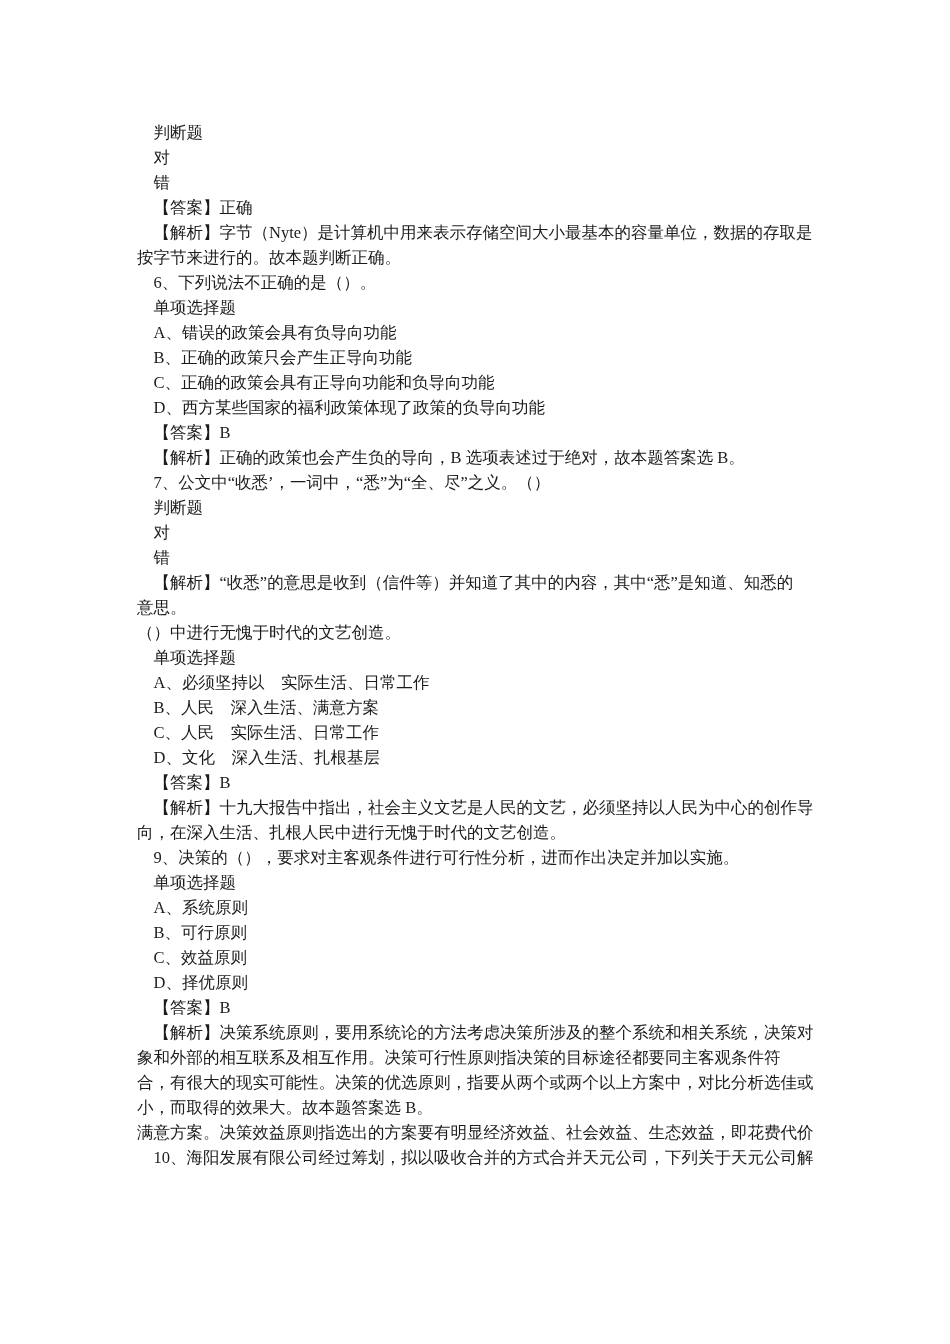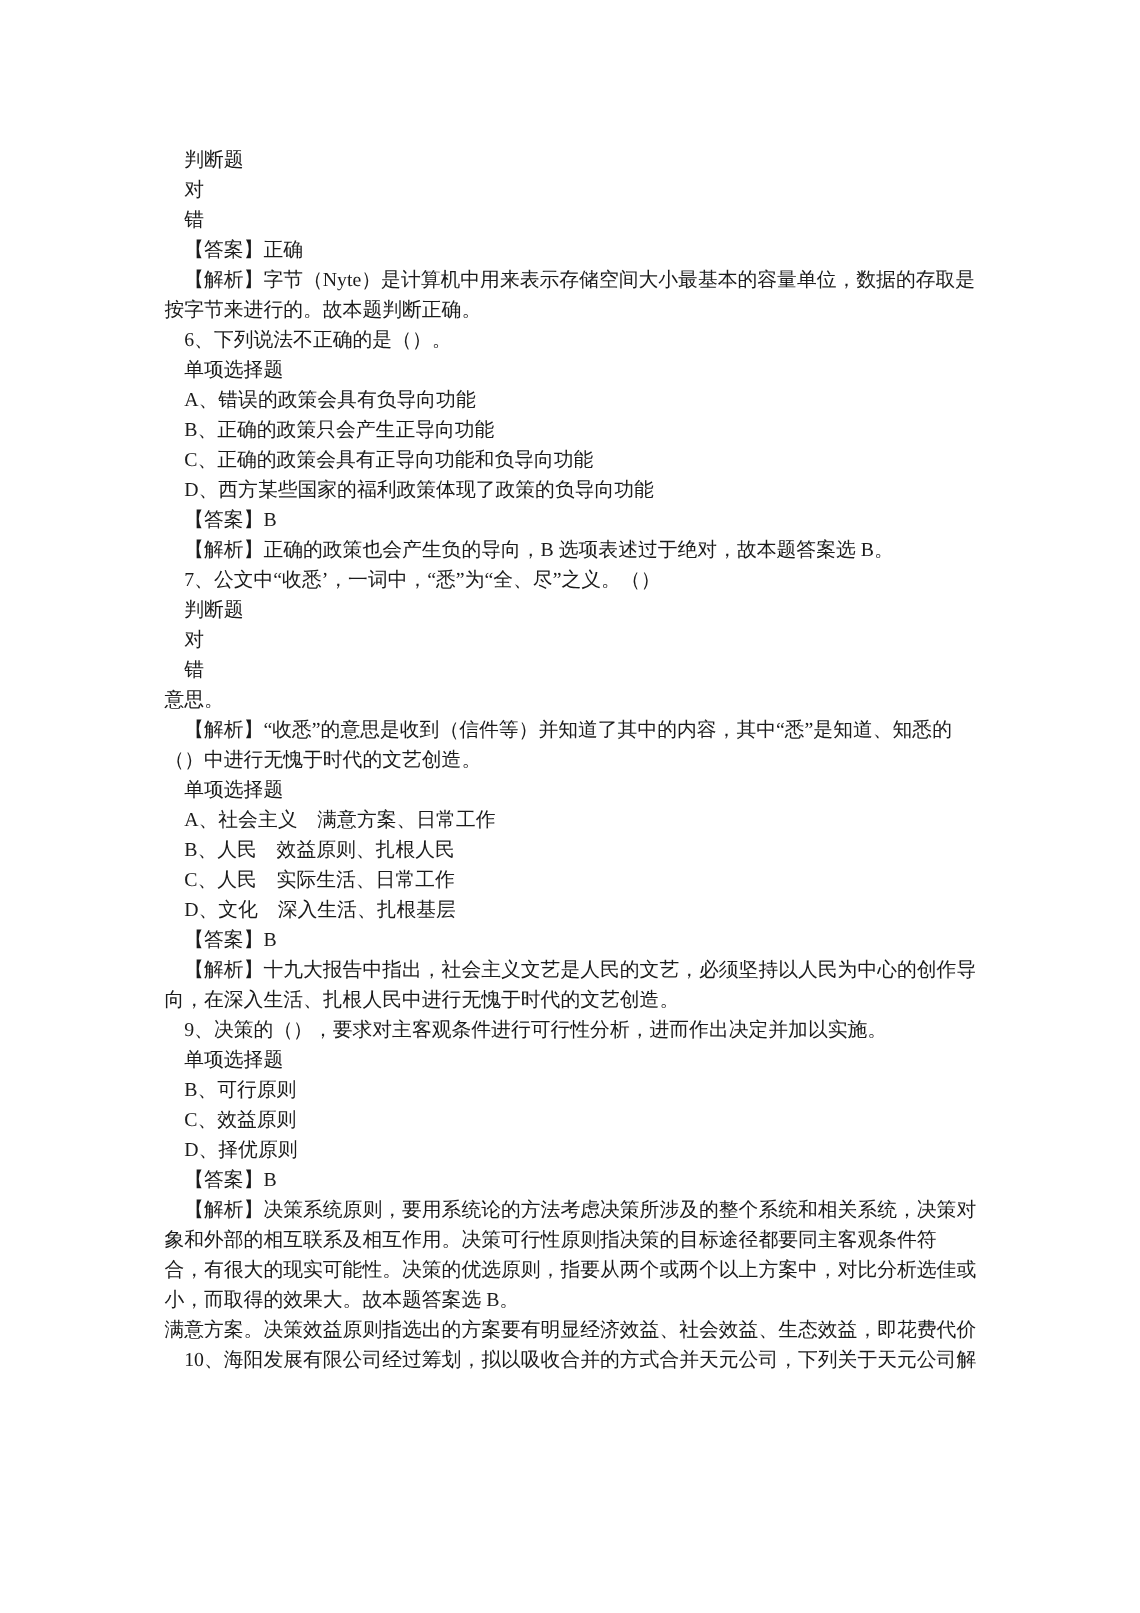--- a/index.html
+++ b/index.html
@@ -53,33 +53,34 @@
       <div class="line indent">A、错误的政策会具有负导向功能</div>
       <div class="line indent">B、正确的政策只会产生正导向功能</div>
       <div class="line indent">C、正确的政策会具有正导向功能和负导向功能</div>
       <div class="line indent">D、西方某些国家的福利政策体现了政策的负导向功能</div>
       <div class="line indent">【答案】B</div>
       <div class="line indent">【解析】正确的政策也会产生负的导向，B 选项表述过于绝对，故本题答案选 B。</div>
       <div class="line indent">7、公文中“收悉’，一词中，“悉”为“全、尽”之义。（）</div>
       <div class="line indent">判断题</div>
       <div class="line indent">对</div>
       <div class="line indent">错</div>
+      <div class="line indent">【解析】“收悉”的意思是收到（信件等）并知道了其中的内容，其中“悉”是知道、知悉的</div>
       <div class="line">意思。</div>
-      <div class="line indent">【解析】“收悉”的意思是收到（信件等）并知道了其中的内容，其中“悉”是知道、知悉的</div>
       <div class="line">（）中进行无愧于时代的文艺创造。</div>
       <div class="line indent">单项选择题</div>
-      <div class="line indent">A、社会主义　满意方案、日常工作</div>
-      <div class="line indent">B、人民　效益原则、扎根人民</div>
+      <div class="line indent">A、必须坚持以　实际生活、日常工作</div>
+      <div class="line indent">B、人民　深入生活、满意方案</div>
       <div class="line indent">C、人民　实际生活、日常工作</div>
       <div class="line indent">D、文化　深入生活、扎根基层</div>
       <div class="line indent">【答案】B</div>
       <div class="line indent">【解析】十九大报告中指出，社会主义文艺是人民的文艺，必须坚持以人民为中心的创作导</div>
       <div class="line">向，在深入生活、扎根人民中进行无愧于时代的文艺创造。</div>
       <div class="line indent">9、决策的（），要求对主客观条件进行可行性分析，进而作出决定并加以实施。</div>
       <div class="line indent">单项选择题</div>
+      <div class="line indent">A、系统原则</div>
       <div class="line indent">B、可行原则</div>
       <div class="line indent">C、效益原则</div>
       <div class="line indent">D、择优原则</div>
       <div class="line indent">【答案】B</div>
       <div class="line indent">【解析】决策系统原则，要用系统论的方法考虑决策所涉及的整个系统和相关系统，决策对</div>
       <div class="line">象和外部的相互联系及相互作用。决策可行性原则指决策的目标途径都要同主客观条件符</div>
       <div class="line">合，有很大的现实可能性。决策的优选原则，指要从两个或两个以上方案中，对比分析选佳或</div>
       <div class="line">小，而取得的效果大。故本题答案选 B。</div>
       <div class="line">满意方案。决策效益原则指选出的方案要有明显经济效益、社会效益、生态效益，即花费代价</div>
       <div class="line indent">10、海阳发展有限公司经过筹划，拟以吸收合并的方式合并天元公司，下列关于天元公司解</div>

